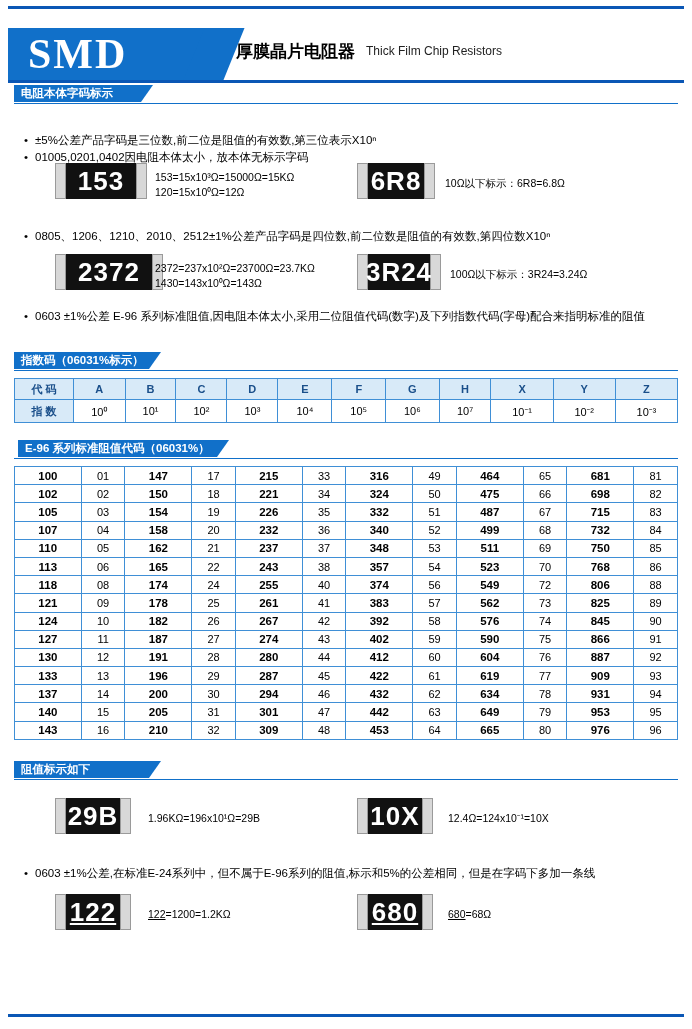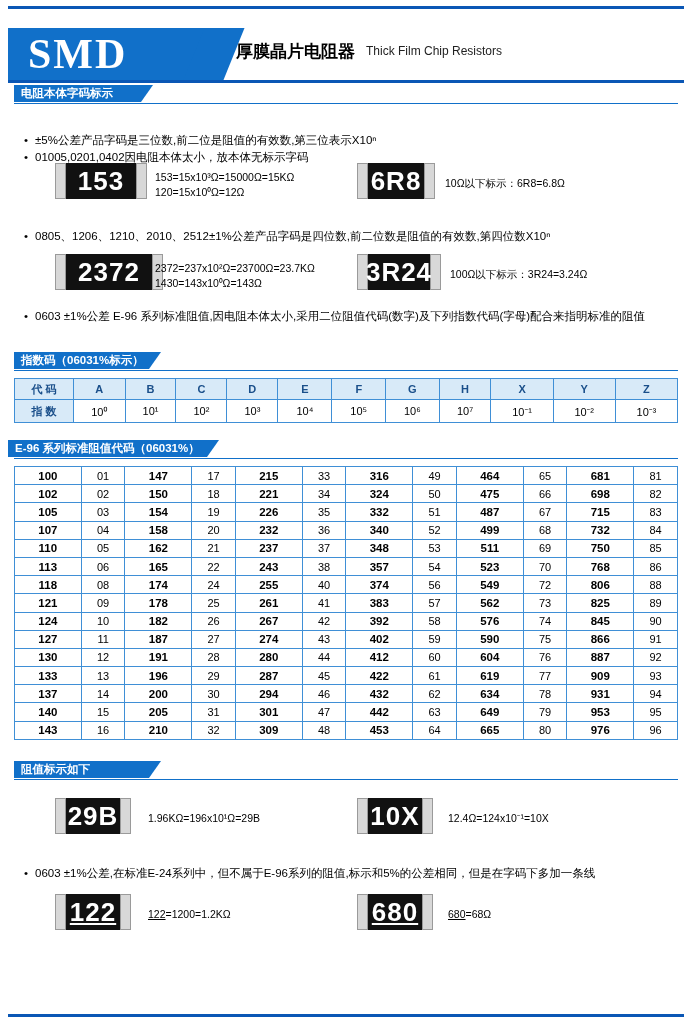--- a/index.html
+++ b/index.html
@@ -153,21 +153,21 @@
         <td>10⁵</td>
         <td>10⁶</td>
         <td>10⁷</td>
         <td>10⁻¹</td>
         <td>10⁻²</td>
         <td>10⁻³</td>
       </tr>
     </tbody>
 </table>
 
-<div class="tag" style="left:8px;top:440px;width:192px;">
+<div class="tag" style="left:18px;top:440px;width:192px;">
   <span>E-96  系列标准阻值代码（06031%）</span>
   <span class="nose"></span>
 </div>
 <div class="tagline" style="left:14px;top:458px;width:664px;"></div>
 
 <table class="t-e96" id="e96-table" style="left:14px;top:466px;width:664px;">
   <tbody>
       <tr>
         <td class="v">100</td>
         <td class="c">01</td>

